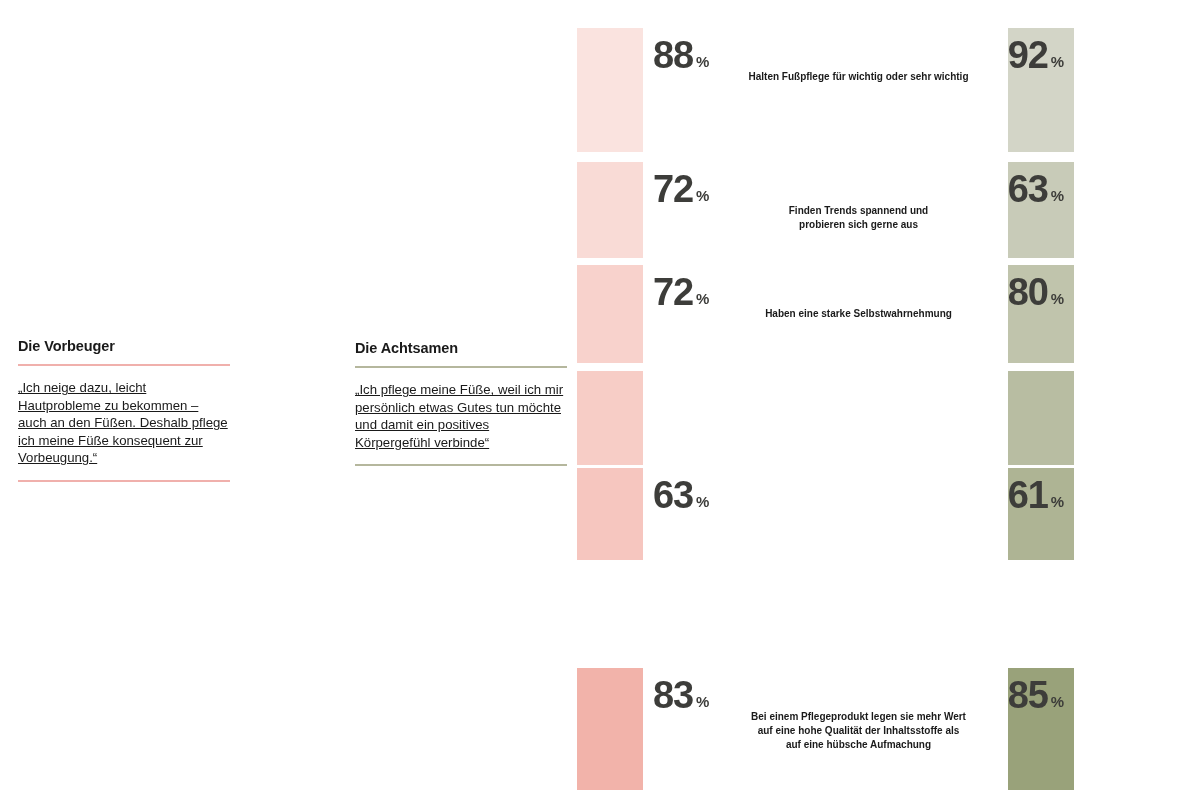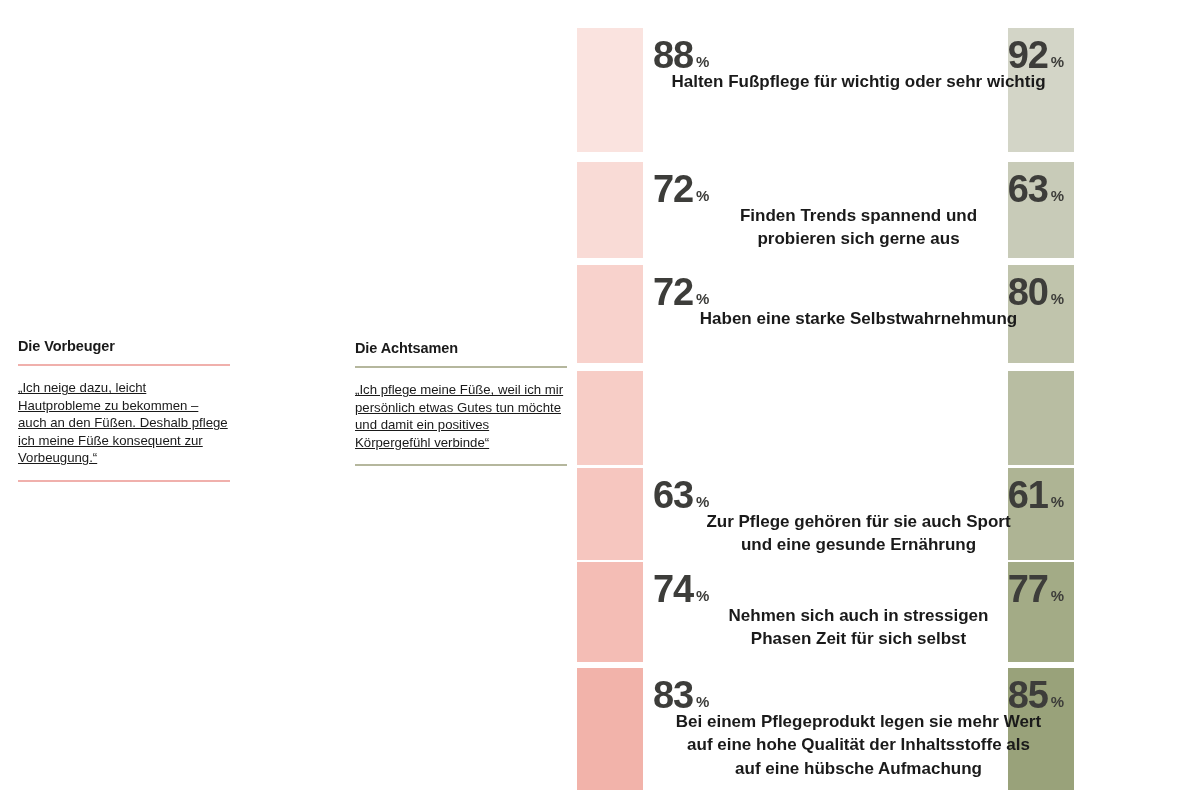--- a/index.html
+++ b/index.html
@@ -107,21 +107,21 @@
   }
   .value-left  { left: 10px; }
   .value-right { right: 10px; }
 
   .row-label {
     position: absolute;
     left: 0;
     right: 0;
     top: 42px;
     text-align: center;
-    font-size: 17px;
+    font-size: 10px;
     font-weight: bold;
     line-height: 1.38;
     color: #1a1a1a;
   }
 </style>
 </head>
 <body>
 
 <div id="root">
 
@@ -170,30 +170,20 @@
       <div class="row" style="top: 371px; height: 94px;">
         <div class="bar bar-left" style="background: rgb(247, 205, 198);"></div>
         <div class="bar bar-right" style="background: rgb(184, 189, 162);"></div>
       </div>
       <div class="row" style="top: 468px; height: 92px;">
         <div class="bar bar-left" style="background: rgb(246, 198, 191);"></div>
         <div class="bar bar-right" style="background: rgb(174, 180, 148);"></div>
         <div class="row-body">
           <div class="value value-left"><span>63</span><span class="pct">%</span></div>
           <div class="value value-right"><span>61</span><span class="pct">%</span></div>
-          <div class="row-label"><span>Zur Pflege gehören für sie auch Sport</span><br><span>und eine gesunde Ernährung</span></div>
-        </div>
-      </div>
-      <div class="row" style="top: 562px; height: 100px;">
-        <div class="bar bar-left" style="background: rgb(244, 189, 181);"></div>
-        <div class="bar bar-right" style="background: rgb(163, 171, 134);"></div>
-        <div class="row-body">
-          <div class="value value-left"><span>74</span><span class="pct">%</span></div>
-          <div class="value value-right"><span>77</span><span class="pct">%</span></div>
-          <div class="row-label"><span>Nehmen sich auch in stressigen</span><br><span>Phasen Zeit für sich selbst</span></div>
         </div>
       </div>
       <div class="row" style="top: 668px; height: 122px; padding-left: 28px;">
         <div class="bar bar-left" style="background: rgb(242, 179, 170);"></div>
         <div class="bar bar-right" style="background: rgb(153, 162, 122);"></div>
         <div class="row-body">
           <div class="value value-left"><span>83</span><span class="pct">%</span></div>
           <div class="value value-right"><span>85</span><span class="pct">%</span></div>
           <div class="row-label"><span>Bei einem Pflegeprodukt legen sie mehr Wert</span><br><span>auf eine hohe Qualität der Inhaltsstoffe als</span><br><span>auf eine hübsche Aufmachung</span></div>
         </div>

